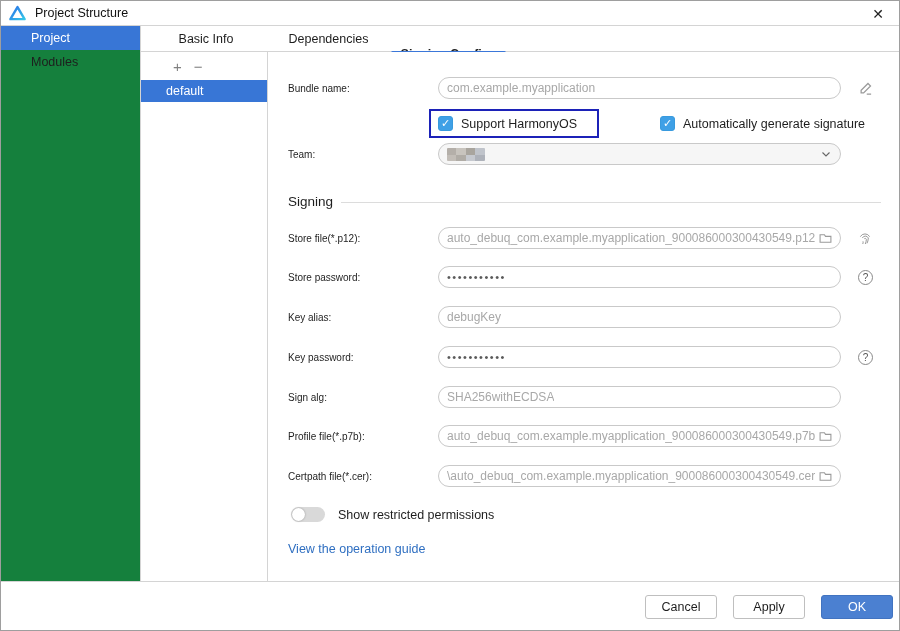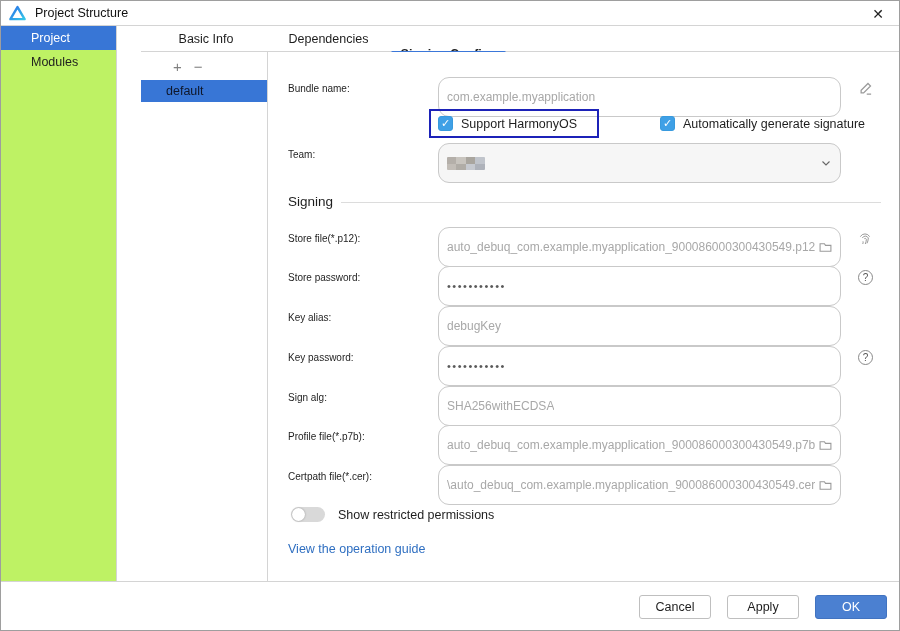--- a/index.html
+++ b/index.html
@@ -9,46 +9,46 @@
     border:1px solid #9e9e9e; overflow:hidden; font-size:12.5px; color:#1e1e1e;
   }
   
   .titlebar { position:absolute; left:0; top:0; width:100%; height:25px;
     background:#fff; border-bottom:1px solid #d4d4d4; display:flex; align-items:center; }
   .titlebar .logo { width:17px; height:17px; margin:0 9px 0 8px; }
   .titlebar .title { font-size:12.5px; color:#111; }
   .close-btn { position:absolute; right:10px; top:3px; width:22px; height:19px;
     display:flex; align-items:center; justify-content:center; font-size:14px; color:#222; cursor:pointer; }
   
-  .sidebar { position:absolute; left:0; top:25px; width:116px; height:555px;
-    background:#bef264; border-right:1px solid #d4d4d4; }
+  .sidebar { position:absolute; left:0; top:25px; width:140px; height:555px;
+    background:#15803d; border-right:1px solid #d4d4d4; }
   .side-item { height:24px; line-height:24px; padding-left:30px; font-size:12.5px; color:#1e1e1e; cursor:pointer; }
   .side-item.selected { background:#3876d6; color:#fff; }
   
   .tabbar { position:absolute; left:140px; top:25px; width:760px; height:26px;
     background:#fff; border-bottom:1px solid #d4d4d4; display:flex; align-items:stretch; }
   .tab { position:relative; display:flex; align-items:center; justify-content:center;
     font-size:12.5px; color:#1e1e1e; cursor:pointer; }
   .tab.t1 { margin-left:20px; width:90px; }
   .tab.t2 { margin-left:30px; width:95px; }
   .tab.t3 { margin-left:15px; width:115px; font-weight:bold;margin-top:28px; }
   .tab.active::after { content:""; position:absolute; left:0; right:0; bottom:0; height:3px;
     background:#3b77d9; border-radius:2px; }
   
   .configpanel { position:absolute; left:140px; top:51px; width:127px; height:529px;
     background:#fff; border-right:1px solid #d4d4d4; }
   .cfg-toolbar { height:28px; display:flex; align-items:center; padding-left:32px; gap:12px; }
   .cfg-tool { font-size:15px; color:#808080; cursor:pointer; line-height:1; }
   .cfg-item { height:22px; line-height:22px; padding-left:25px; font-size:12.5px; cursor:pointer; }
-  .cfg-item.selected { background:#3876d6; color:#0f172a; }
+  .cfg-item.selected { background:#3876d6; color:#ffffff; }
   
   .form { position:absolute; left:267px; top:51px; width:633px; height:529px; background:#fff; }
   .frow { position:absolute; left:0; width:100%; height:23px; }
   .flabel { position:absolute; left:20px; top:0; line-height:23px; font-size:10px; color:#1e1e1e; white-space:nowrap; }
-  .finput { position:absolute; left:170px; top:0; width:403px; height:40px;
+  .finput { position:absolute; left:170px; top:0; width:403px; height:22px;
     border:1px solid #c9c9c9; border-radius:11px; background:#fff;
     display:flex; align-items:center; padding:0 8px; gap:4px; }
   .finput .ph { color:#a8a8a8; font-size:12px; white-space:nowrap; overflow:hidden; }
   .finput .dots { color:#5a5a5a; font-size:11px; letter-spacing:1.5px; line-height:23px; }
   .dropdown { background:#f6f6f6; justify-content:space-between; cursor:pointer; }
   .mosaic { width:38px; height:13px; border-radius:1px;
     background-image:
       linear-gradient(90deg,#b4afa9 0 9px,#c8c4be 9px 19px,#a9a59e 19px 28px,#c0c4cb 28px 38px),
       linear-gradient(90deg,#c2bdb7 0 9px,#b0aca6 9px 19px,#c6c9cf 19px 28px,#aeb2ba 28px 38px);
     background-size:38px 7px,38px 7px; background-position:0 0,0 7px; background-repeat:no-repeat; }
@@ -65,21 +65,21 @@
   .help-circle { width:15px; height:15px; border:1px solid #8a8a8a; border-radius:50%;
     display:flex; align-items:center; justify-content:center; font-size:10px; color:#555; }
   .toggle { position:absolute; left:23px; top:3px; width:34px; height:15px; border-radius:8px;
     background:#d9d9d9; cursor:pointer; }
   .toggle .knob { position:absolute; left:1px; top:1px; width:13px; height:13px; border-radius:50%;
     background:#fff; box-shadow:0 0 2px rgba(0,0,0,.35); }
   .toggle-label { position:absolute; left:70px; top:0; line-height:22px; font-size:12.5px; }
   .guide-link { position:absolute; left:20px; top:0; line-height:16px; font-size:12.5px; color:#2f6fc1; cursor:pointer; }
   
   .footer { position:absolute; left:0; top:580px; width:100%; height:51px; background:#fff;
-    border-top:1px solid #d4d4d4; display:flex; align-items:center; justify-content:flex-end; gap:16px; padding-right:12px; }
+    border-top:1px solid #d4d4d4; display:flex; align-items:center; justify-content:flex-end; gap:16px; padding-right:6px; }
   .btn { width:72px; height:24px; border:1px solid #bfbfbf; border-radius:3px; background:#fff;
     font-family:"Liberation Sans", sans-serif; font-size:12.5px; color:#1e1e1e;
     display:flex; align-items:center; justify-content:center; cursor:pointer; }
   .btn.primary { background:#4b80d1; border-color:#4173c0; color:#fff; }
   svg { display:block; }
 </style>
 </head>
 <body>
 
 <div class="window">

